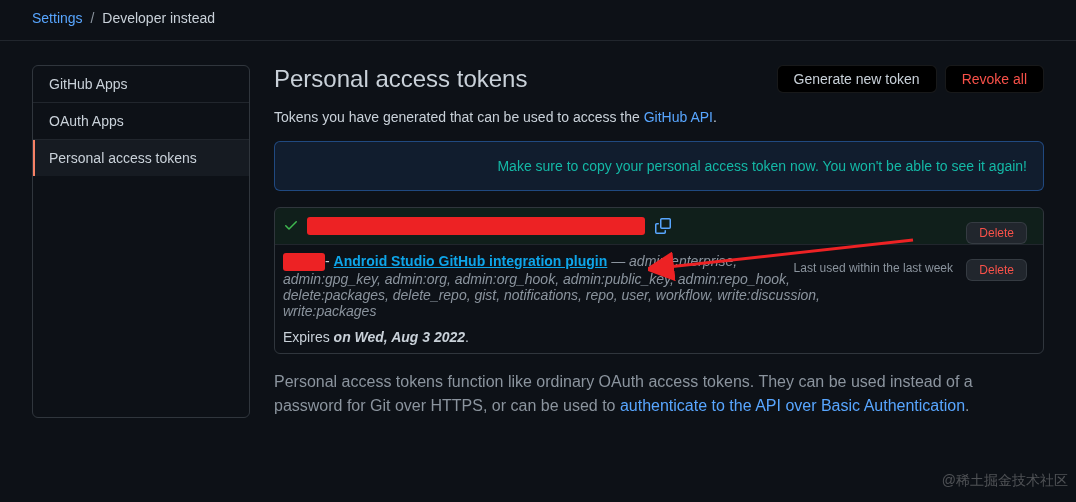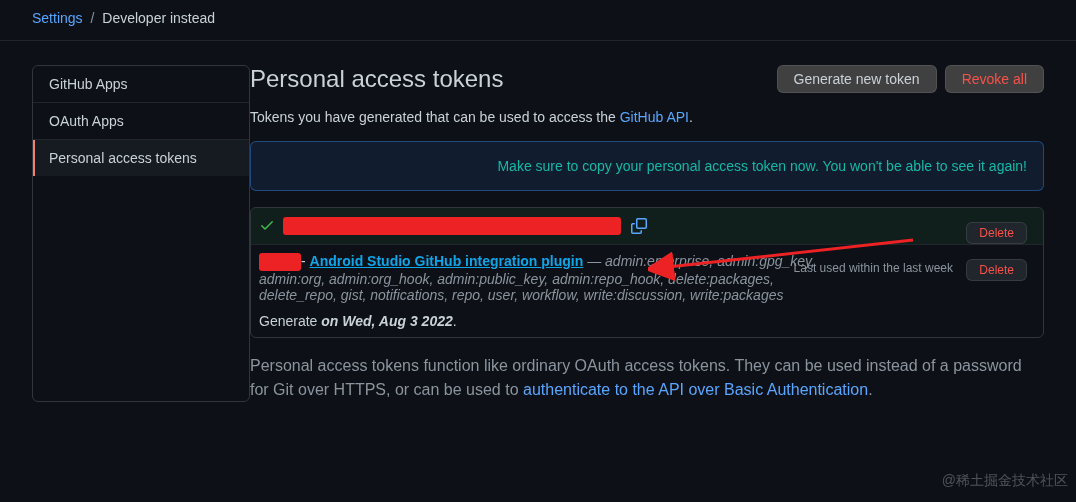--- a/index.html
+++ b/index.html
@@ -17,20 +17,21 @@
       padding: 10px 32px 14px;
       border-bottom: 1px solid #21262d;
       font-size: 14px;
     }
     .breadcrumb a { color: #58a6ff; text-decoration: none; }
     .breadcrumb .sep { color: #8b949e; margin: 0 4px; }
     .breadcrumb .current { color: #c9d1d9; }
     .container {
       display: flex;
       padding: 24px 32px;
+      gap: 24px;
     }
     .sidebar {
       width: 218px;
       flex-shrink: 0;
       border: 1px solid #30363d;
       border-radius: 6px;
       overflow: hidden;
     }
     .sidebar-item {
       padding: 10px 16px;
@@ -56,21 +57,21 @@
       font-size: 24px;
       font-weight: 400;
       color: #c9d1d9;
     }
     .header-actions { display: flex; gap: 8px; }
     .btn {
       padding: 5px 16px;
       font-size: 14px;
       border-radius: 6px;
       border: 1px solid rgba(240,246,252,0.1);
-      background: #404040;
+      background: #000000;
       color: #c9d1d9;
       cursor: pointer;
       font-family: inherit;
     }
     .btn-danger-text { color: #f85149; }
     .btn-delete {
       padding: 3px 12px;
       font-size: 12px;
       border-radius: 6px;
       border: 1px solid rgba(240,246,252,0.1);
@@ -237,21 +238,21 @@
         <button class="btn-delete">Delete</button>
       </div>
 
       <div class="token-row token-detail">
         <div class="title-line">
           <span class="token-redact short"></span><span>- </span><a href="#" class="token-name">Android Studio GitHub integration plugin</a><span class="scopes"> — </span><span class="scopes">admin:enterprise, admin:gpg_key, admin:org, admin:org_hook, admin:public_key, admin:repo_hook, delete:packages, delete_repo, gist, notifications, repo, user, workflow, write:discussion, write:packages</span>
         </div>
         <span class="last-used">Last used within the last week</span>
         <button class="btn-delete">Delete</button>
         <div class="expires">
-          <span>Generate </span><b>on Wed, Aug 3 2022</b><span>.</span>
+          <span>Expires </span><b>on Wed, Aug 3 2022</b><span>.</span>
         </div>
       </div>
 
     </div>
 
     <p class="footer-note">
       <span>Personal access tokens function like ordinary OAuth access tokens. They can be used instead of a password for Git over HTTPS, or can be used to </span><a href="#">authenticate to the API over Basic Authentication</a><span>.</span>
     </p>
   </main>
 </div>

